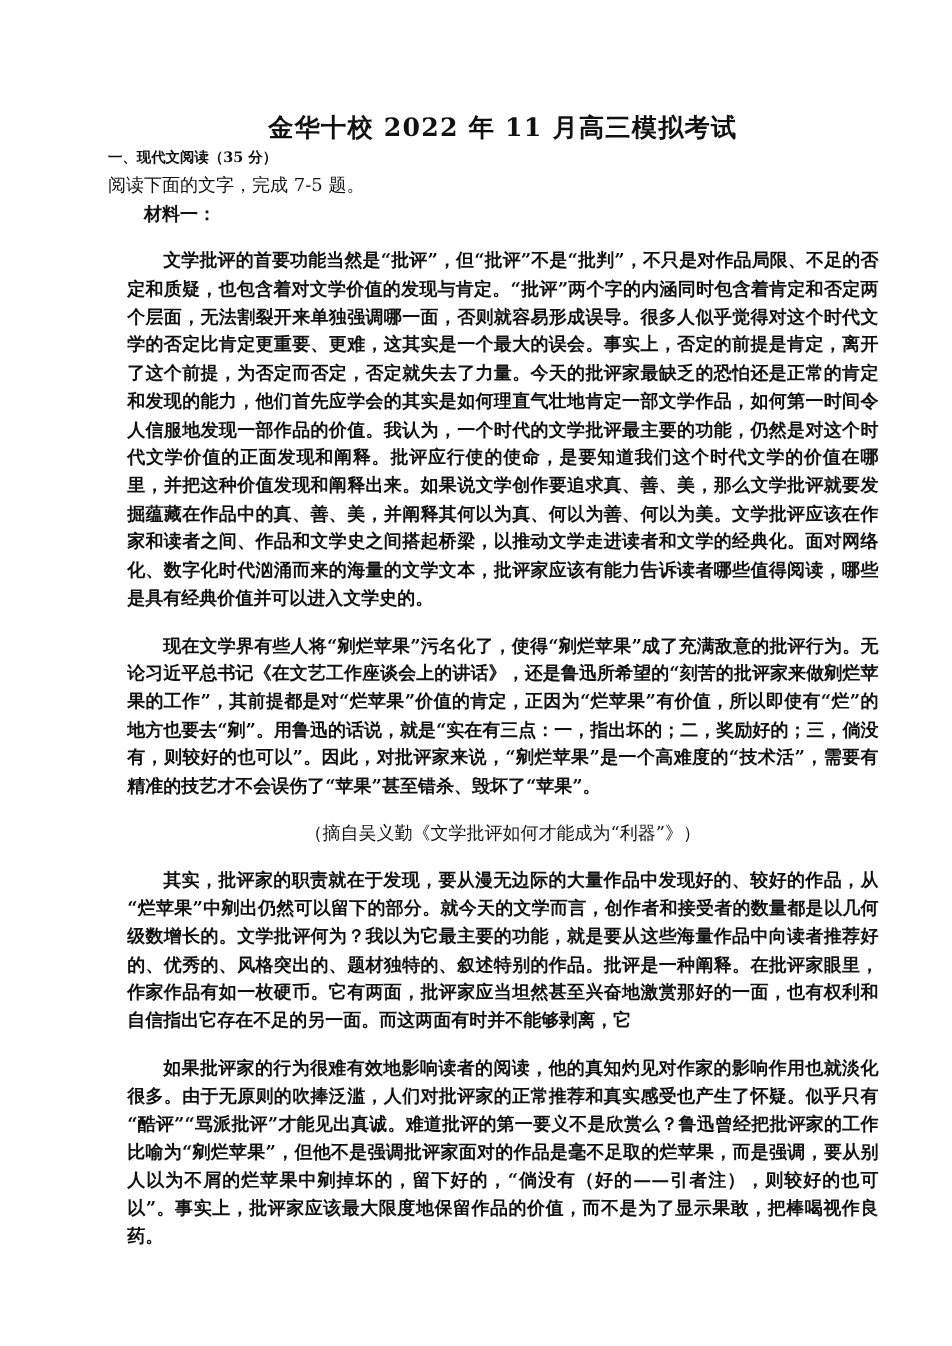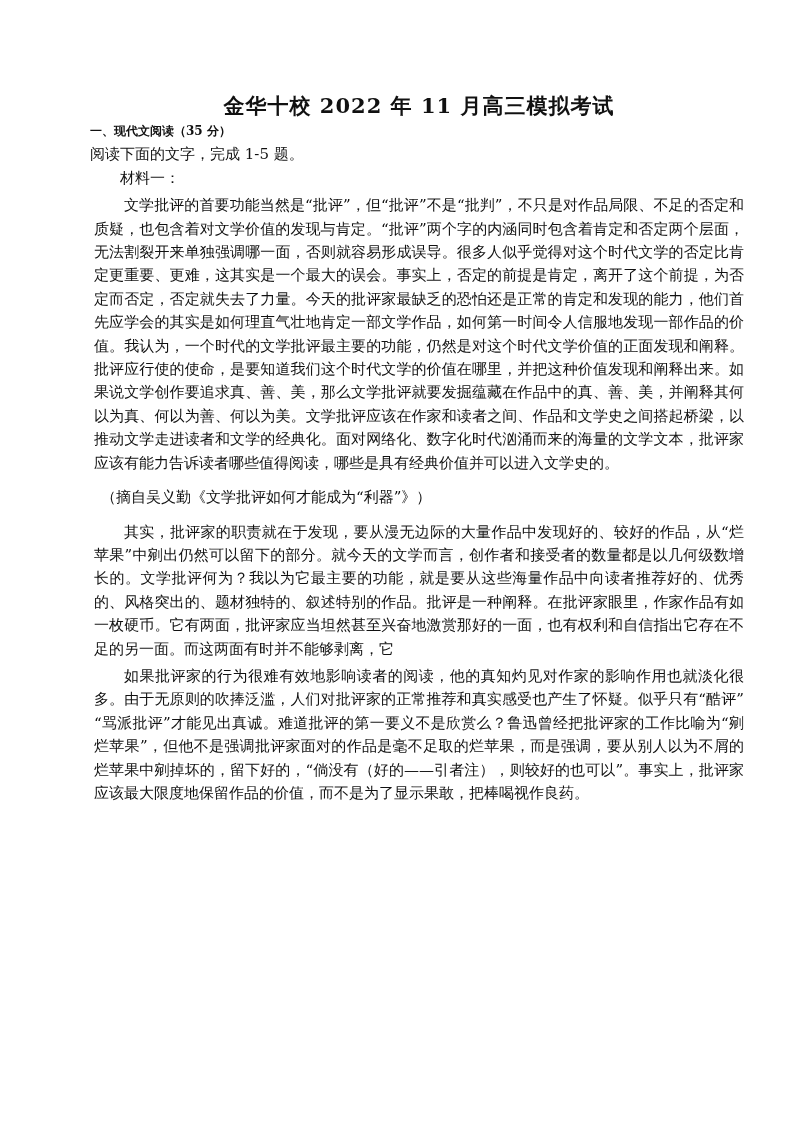--- a/index.html
+++ b/index.html
@@ -41,56 +41,58 @@
     line-height: 23.4px;
     margin: 0;
   }
   .instruction {
     font-size: 15px;
     line-height: 23.4px;
     margin: 0;
   }
   .material-label {
     font-size: 15px;
-    font-weight: normal;
+    font-weight: bold;
     line-height: 23.4px;
     text-indent: 2em;
     margin: 0;
   }
   .body-para {
     font-size: 15px;
     line-height: 23.4px;
     text-align: justify;
     text-indent: 2em;
-    margin: 4px;
+    margin: 16px;
+    font-weight: bold;
   }
   .attribution {
     font-size: 15px;
     line-height: 23.4px;
-    text-align: left;
+    text-align: center;
     margin: 11px;
   }
 </style>
 </head>
 <body>
 
 <div class="page">
 
   <h1 class="doc-title">金华十校 2022 年 11 月高三模拟考试</h1>
 
 
   <p class="section-heading">一、现代文阅读（35 分）</p>
 
 
-  <p class="instruction">阅读下面的文字，完成 1-5 题。</p>
+  <p class="instruction">阅读下面的文字，完成 7-5 题。</p>
 
   <p class="material-label">材料一：</p>
 
   <p class="body-para">文学批评的首要功能当然是“批评”，但“批评”不是“批判”，不只是对作品局限、不足的否定和质疑，也包含着对文学价值的发现与肯定。“批评”两个字的内涵同时包含着肯定和否定两个层面，无法割裂开来单独强调哪一面，否则就容易形成误导。很多人似乎觉得对这个时代文学的否定比肯定更重要、更难，这其实是一个最大的误会。事实上，否定的前提是肯定，离开了这个前提，为否定而否定，否定就失去了力量。今天的批评家最缺乏的恐怕还是正常的肯定和发现的能力，他们首先应学会的其实是如何理直气壮地肯定一部文学作品，如何第一时间令人信服地发现一部作品的价值。我认为，一个时代的文学批评最主要的功能，仍然是对这个时代文学价值的正面发现和阐释。批评应行使的使命，是要知道我们这个时代文学的价值在哪里，并把这种价值发现和阐释出来。如果说文学创作要追求真、善、美，那么文学批评就要发掘蕴藏在作品中的真、善、美，并阐释其何以为真、何以为善、何以为美。文学批评应该在作家和读者之间、作品和文学史之间搭起桥梁，以推动文学走进读者和文学的经典化。面对网络化、数字化时代汹涌而来的海量的文学文本，批评家应该有能力告诉读者哪些值得阅读，哪些是具有经典价值并可以进入文学史的。</p>
 
+  <p class="body-para">现在文学界有些人将“剜烂苹果”污名化了，使得“剜烂苹果”成了充满敌意的批评行为。无论习近平总书记《在文艺工作座谈会上的讲话》，还是鲁迅所希望的“刻苦的批评家来做剜烂苹果的工作”，其前提都是对“烂苹果”价值的肯定，正因为“烂苹果”有价值，所以即使有“烂”的地方也要去“剜”。用鲁迅的话说，就是“实在有三点：一，指出坏的；二，奖励好的；三，倘没有，则较好的也可以”。因此，对批评家来说，“剜烂苹果”是一个高难度的“技术活”，需要有精准的技艺才不会误伤了“苹果”甚至错杀、毁坏了“苹果”。</p>
 
   <p class="attribution">（摘自吴义勤《文学批评如何才能成为“利器”》）</p>
 
 
   <p class="body-para">其实，批评家的职责就在于发现，要从漫无边际的大量作品中发现好的、较好的作品，从“烂苹果”中剜出仍然可以留下的部分。就今天的文学而言，创作者和接受者的数量都是以几何级数增长的。文学批评何为？我以为它最主要的功能，就是要从这些海量作品中向读者推荐好的、优秀的、风格突出的、题材独特的、叙述特别的作品。批评是一种阐释。在批评家眼里，作家作品有如一枚硬币。它有两面，批评家应当坦然甚至兴奋地激赏那好的一面，也有权利和自信指出它存在不足的另一面。而这两面有时并不能够剥离，它</p>
 
   <p class="body-para">如果批评家的行为很难有效地影响读者的阅读，他的真知灼见对作家的影响作用也就淡化很多。由于无原则的吹捧泛滥，人们对批评家的正常推荐和真实感受也产生了怀疑。似乎只有“酷评”“骂派批评”才能见出真诚。难道批评的第一要义不是欣赏么？鲁迅曾经把批评家的工作比喻为“剜烂苹果”，但他不是强调批评家面对的作品是毫不足取的烂苹果，而是强调，要从别人以为不屑的烂苹果中剜掉坏的，留下好的，“倘没有（好的——引者注），则较好的也可以”。事实上，批评家应该最大限度地保留作品的价值，而不是为了显示果敢，把棒喝视作良药。</p>
 
 </div>
 

